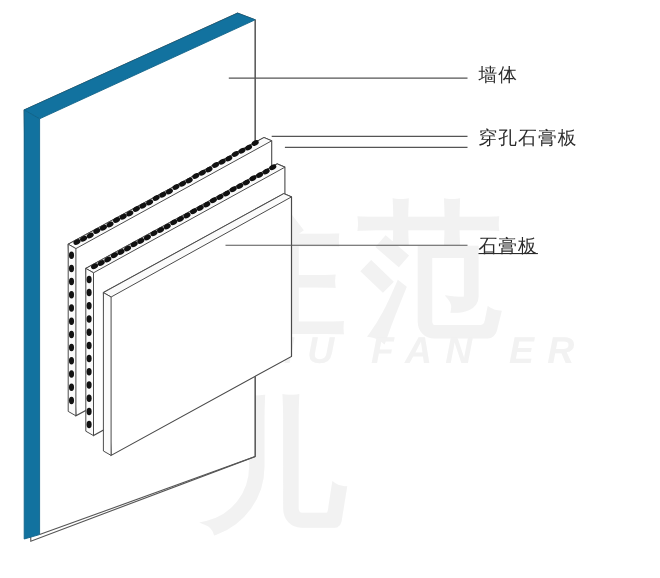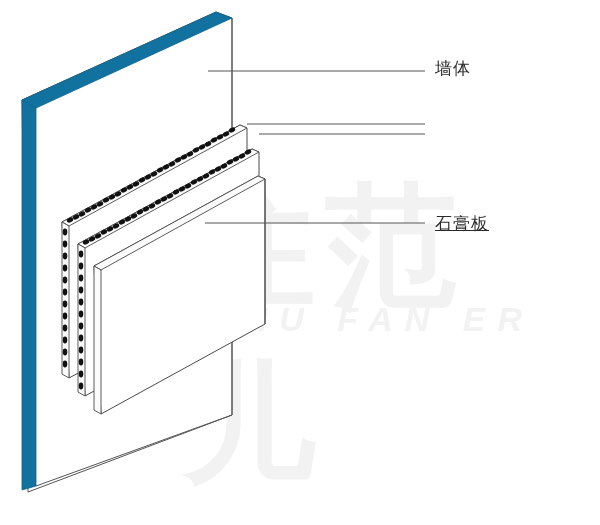--- a/index.html
+++ b/index.html
@@ -155,16 +155,17 @@
     <g stroke="#555555" stroke-width="1" fill="none">
       <line x1="208" y1="71" x2="425" y2="71"></line>
       <line x1="247" y1="124" x2="425" y2="124"></line>
       <line x1="259" y1="134" x2="425" y2="134"></line>
       <line x1="205" y1="223" x2="425" y2="223"></line>
     </g>
   </svg>
 
   <div class="labels">
     <div class="lbl" style="left:435px;top:57px;">墙体</div>
+    <div class="lbl" style="left:435px;top:114px;">穿孔石膏板</div>
     <div class="lbl" style="left:435px;top:212px;text-decoration:underline;">石膏板</div>
   </div>
 
 </div>
 
 </body></html>

